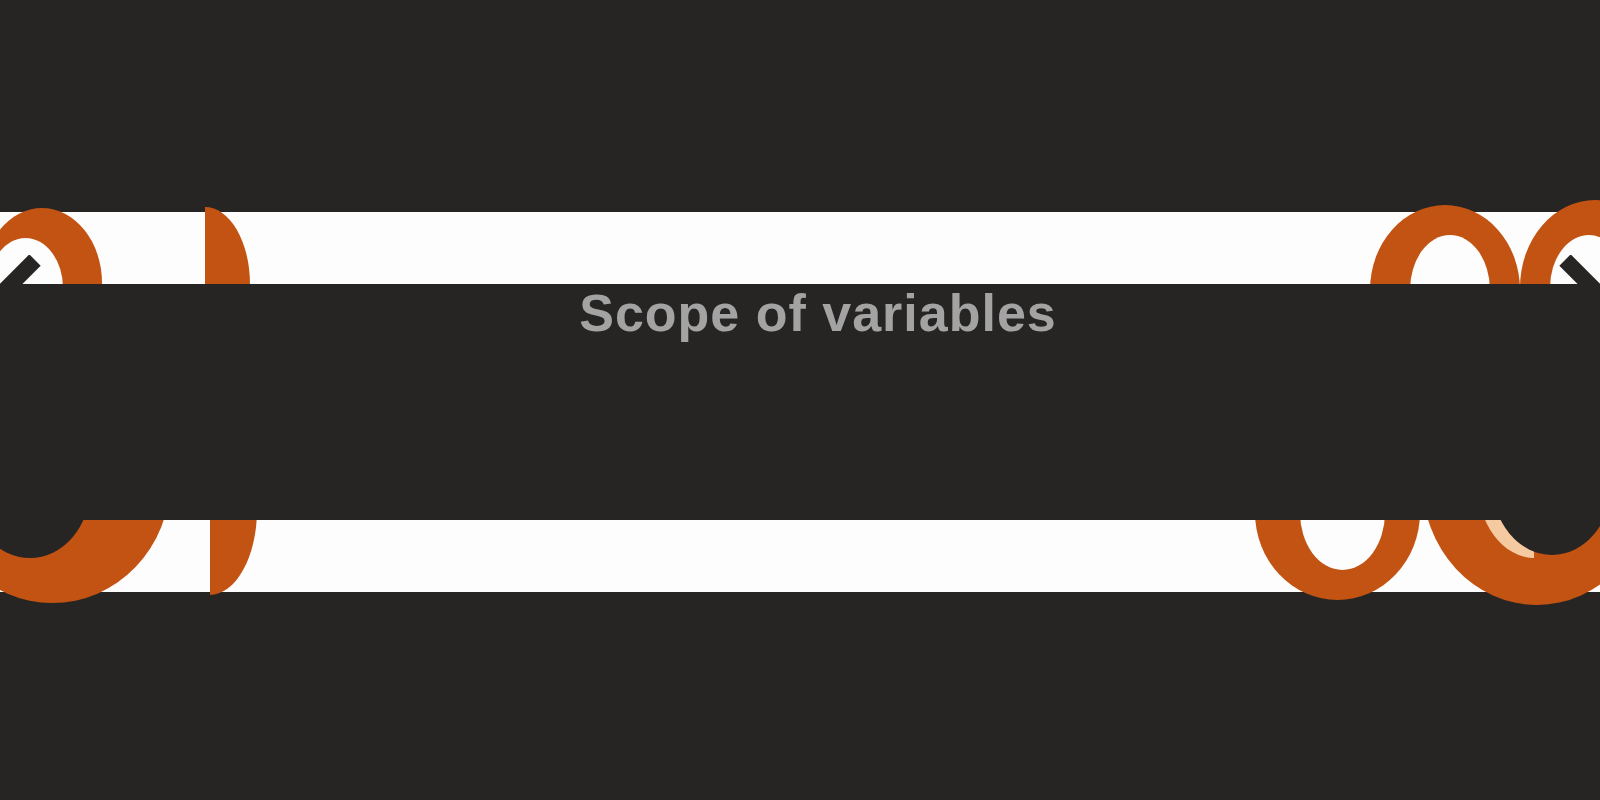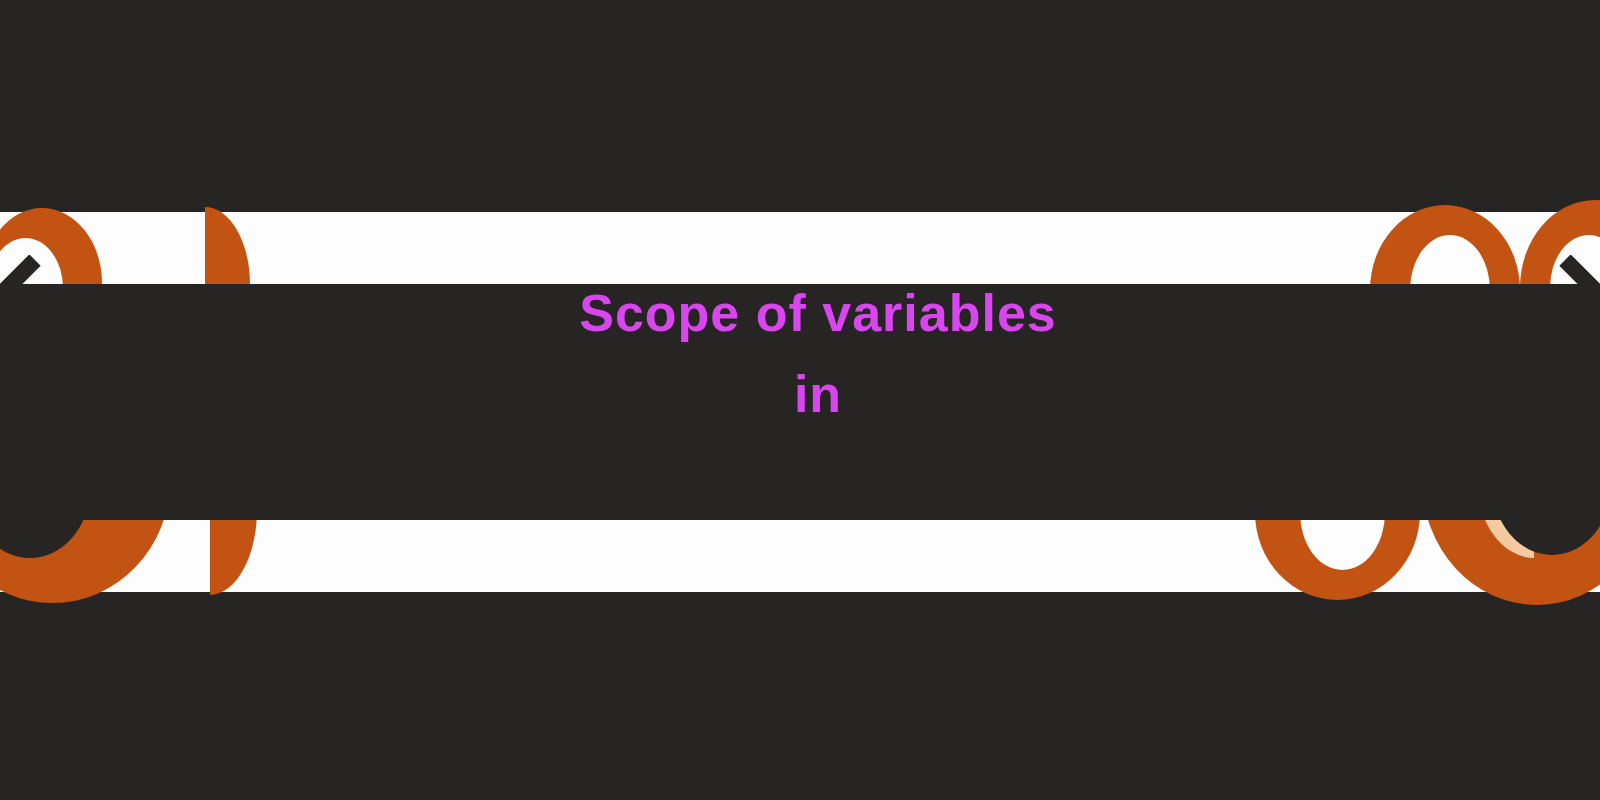--- a/index.html
+++ b/index.html
@@ -31,21 +31,21 @@
     }
     .title-wrap {
       position: absolute;
       left: 0;
       right: 0;
       top: 273px;
       text-align: center;
       z-index: 5;
     }
     .title-line {
-      color: #d946ef;
+      color: #a3a3a3;
       font-size: 52px;
       font-weight: 600;
       line-height: 1.55;
       letter-spacing: 1px;
       padding-left: 36px;
     }
     .deco {
       position: absolute;
       z-index: 2;
     }
@@ -290,14 +290,13 @@
   </svg>
 </div>
 <div class="right-chevron">
   <svg width="55" height="80" viewBox="0 0 55 80">
     <polyline points="10,5 45,40 10,75" fill="none" stroke="#272524" stroke-width="16" stroke-linecap="butt"></polyline>
   </svg>
 </div>
 
 <div class="title-wrap">
   <div class="title-line">Scope of variables</div>
-  <div class="title-line">in</div>
 </div>
 
 </body></html>

